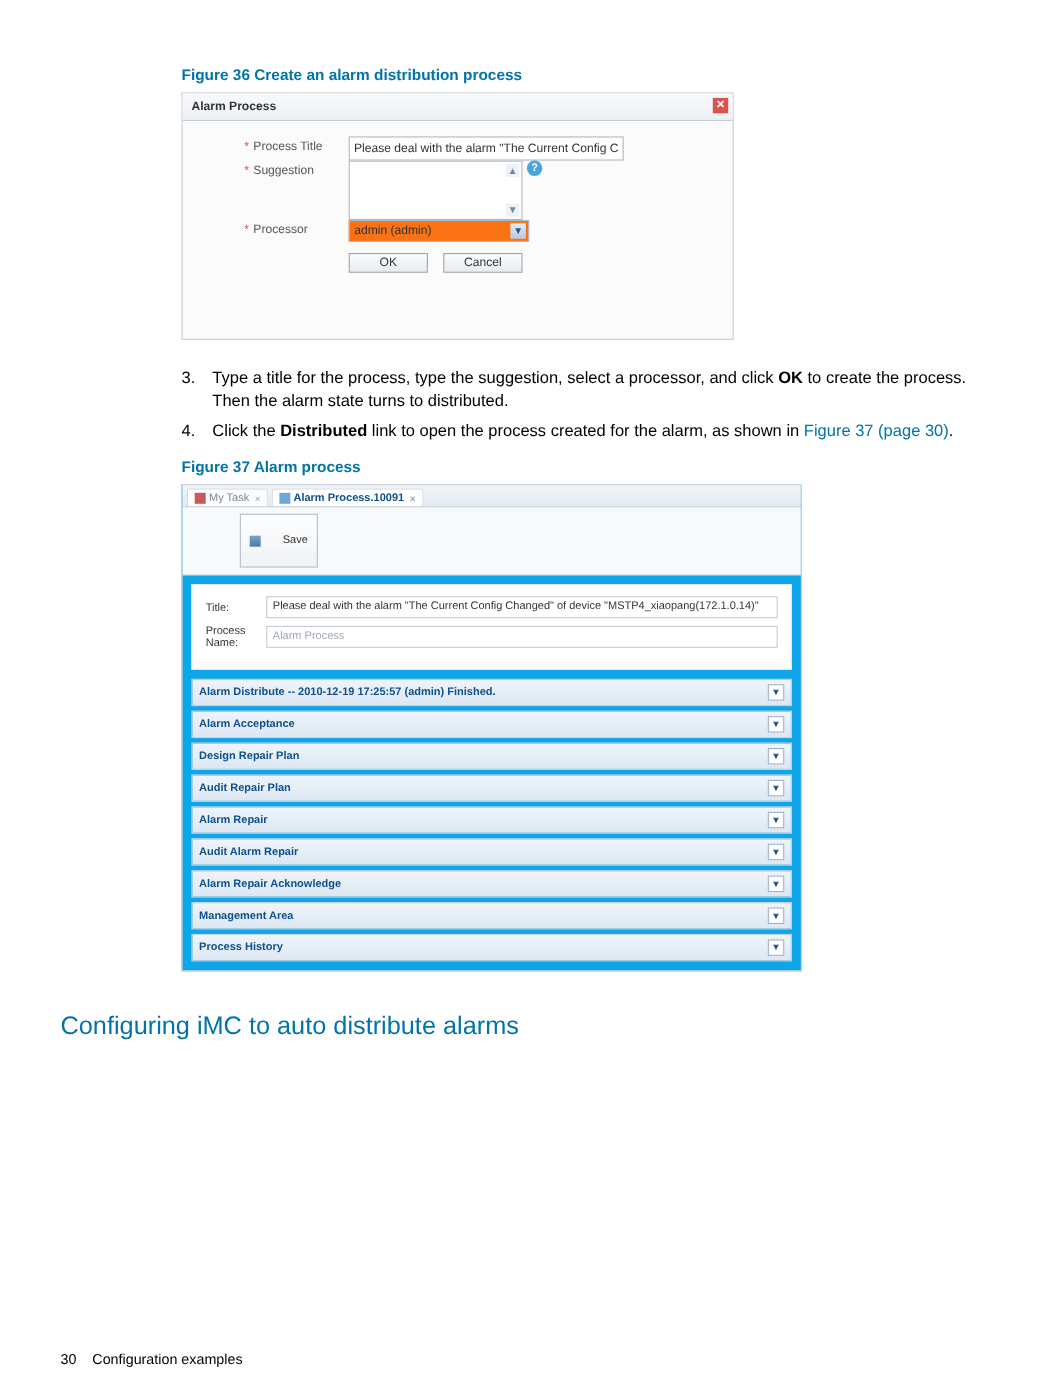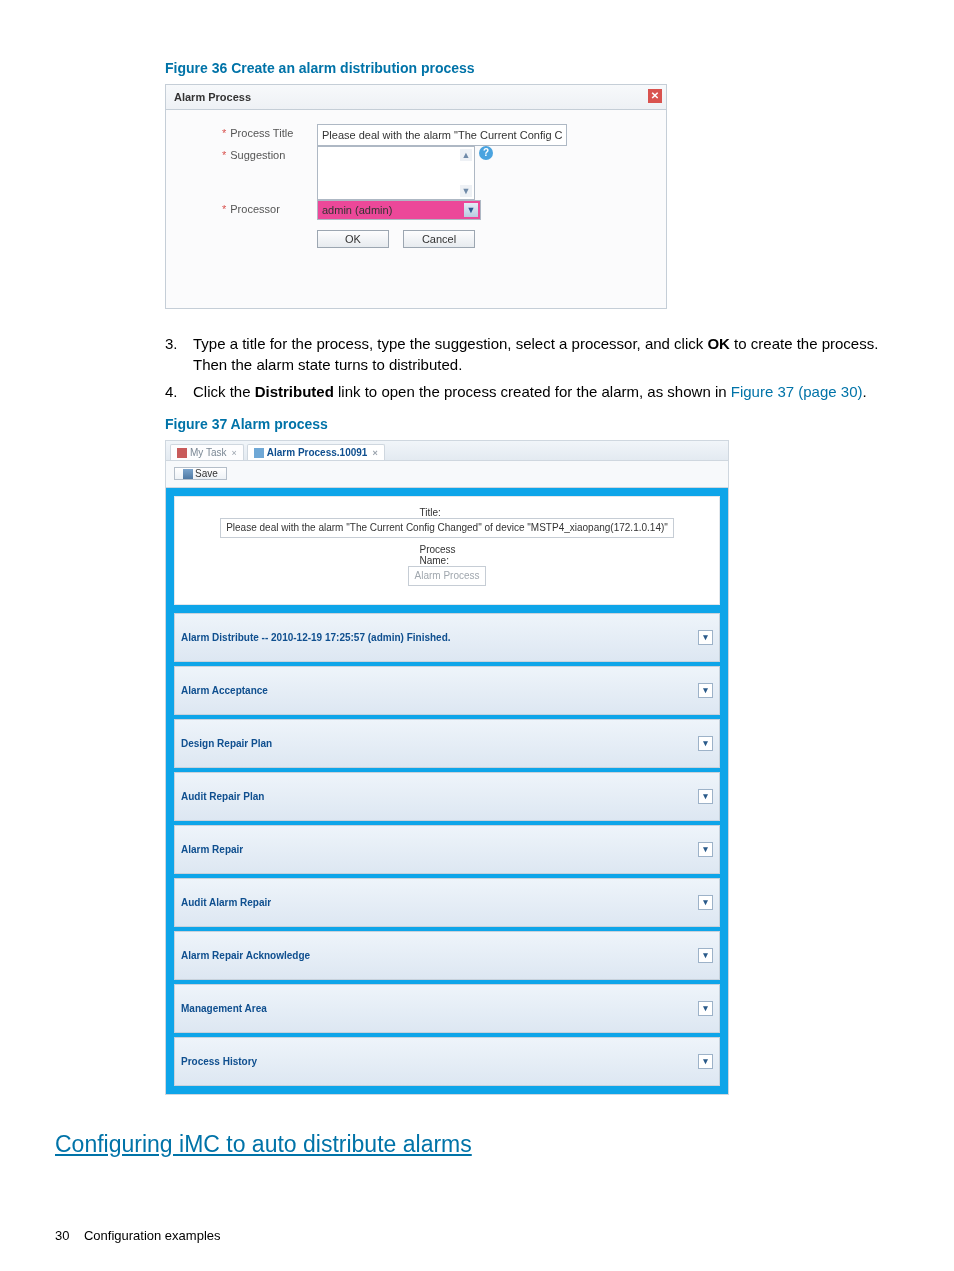--- a/index.html
+++ b/index.html
@@ -109,21 +109,21 @@
     font-weight: bold;
     text-align: center;
     line-height: 14px;
     margin-left: 4px;
     vertical-align: top;
   }
   .select-box {
     border: 1px solid #aeb8c4;
     width: 156px;
     height: 18px;
-    background: #ec4899;
+    background: #f97316;
     font-size: 11px;
     display: flex;
     align-items: center;
     justify-content: space-between;
     padding: 0 2px 0 4px;
     color: #333;
   }
   .select-arrow {
     width: 14px;
     height: 14px;
@@ -207,66 +207,66 @@
     margin-left: 2px;
   }
   .fig37-toolbar {
     padding: 6px 8px;
     border-bottom: 1px solid #cfd7df;
     background: #f7f9fb;
   }
   .save-btn {
     display: inline-flex;
     align-items: center;
-    gap: 2px;
+    gap: 20px;
     border: 1px solid #b4bec9;
     background: linear-gradient(#ffffff,#eef2f6);
-    padding: 0 8px;
+    padding: 18px 8px;
     font-size: 10px;
     color: #333;
     cursor: pointer;
+    margin-left: 44px;
   }
   .disk-icon {
     width: 10px; height: 10px;
     background: linear-gradient(#7aa4cc,#4f79a3);
     display: inline-block;
   }
   .fig37-form {
     padding: 10px 12px 12px 12px;
     background: #ffffff;
     margin: 8px;
     border: 1px solid #e2e7ec;
   }
   .fig37-form-row {
     display: flex;
     align-items: center;
     margin-bottom: 6px;
     font-size: 10px;
-    flex-direction: column;
   }
   .fig37-form-label {
     width: 55px;
     color: #333;
   }
   .fig37-field {
     border: 1px solid #c6cdd5;
     padding: 2px 5px;
     flex: 1;
     background: #fff;
     color: #333;
     font-size: 10px;
     height: 14px;
     line-height: 14px;
   }
   .fig37-field.muted { color: #a0a7ae; }
   .step-bar {
     margin: 0 8px 4px 8px;
     border: 1px solid #c8d2dc;
     background: linear-gradient(#eef4fa,#dde7f2);
-    padding: 16px 6px;
+    padding: 4px 6px;
     display: flex;
     justify-content: space-between;
     align-items: center;
     color: #0f4f8f;
     font-weight: bold;
     font-size: 10px;
   }
   .step-chevron {
     width: 13px; height: 13px;
     background: #fff;
@@ -275,21 +275,20 @@
     font-size: 9px;
     text-align: center;
     line-height: 12px;
   }
   
   .section-h2 {
     color: #0073a8;
     font-size: 23px;
     font-weight: normal;
     margin: 36px 0 8px 0;
-    text-decoration: underline;
   }
   .body-text {
     font-size: 15px;
     margin-left: 70px;
   }
   .footer {
     position: absolute;
     bottom: 28px;
     left: 55px;
     font-size: 13px;

